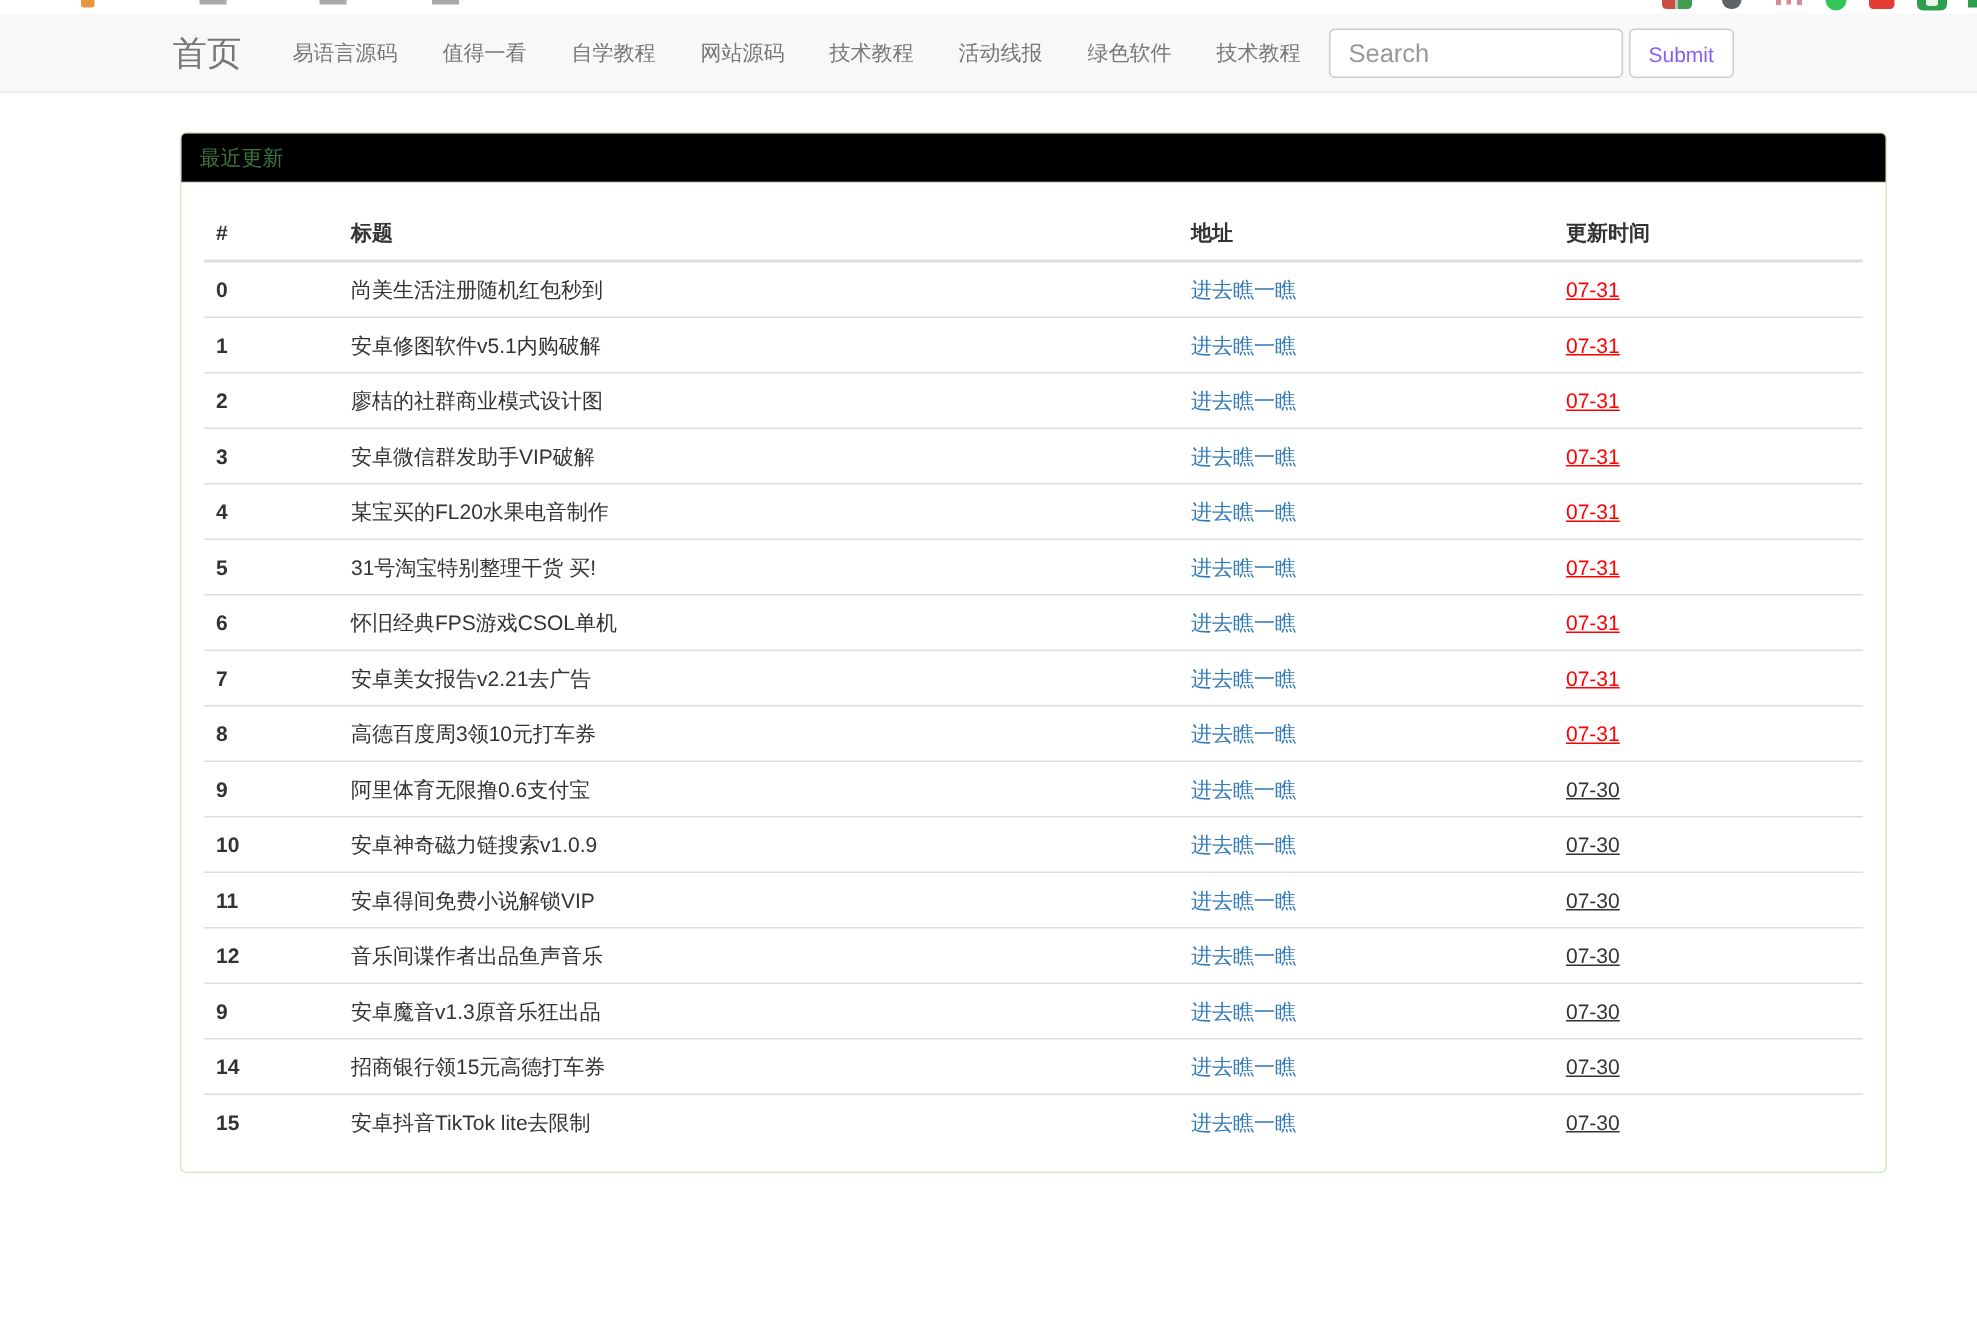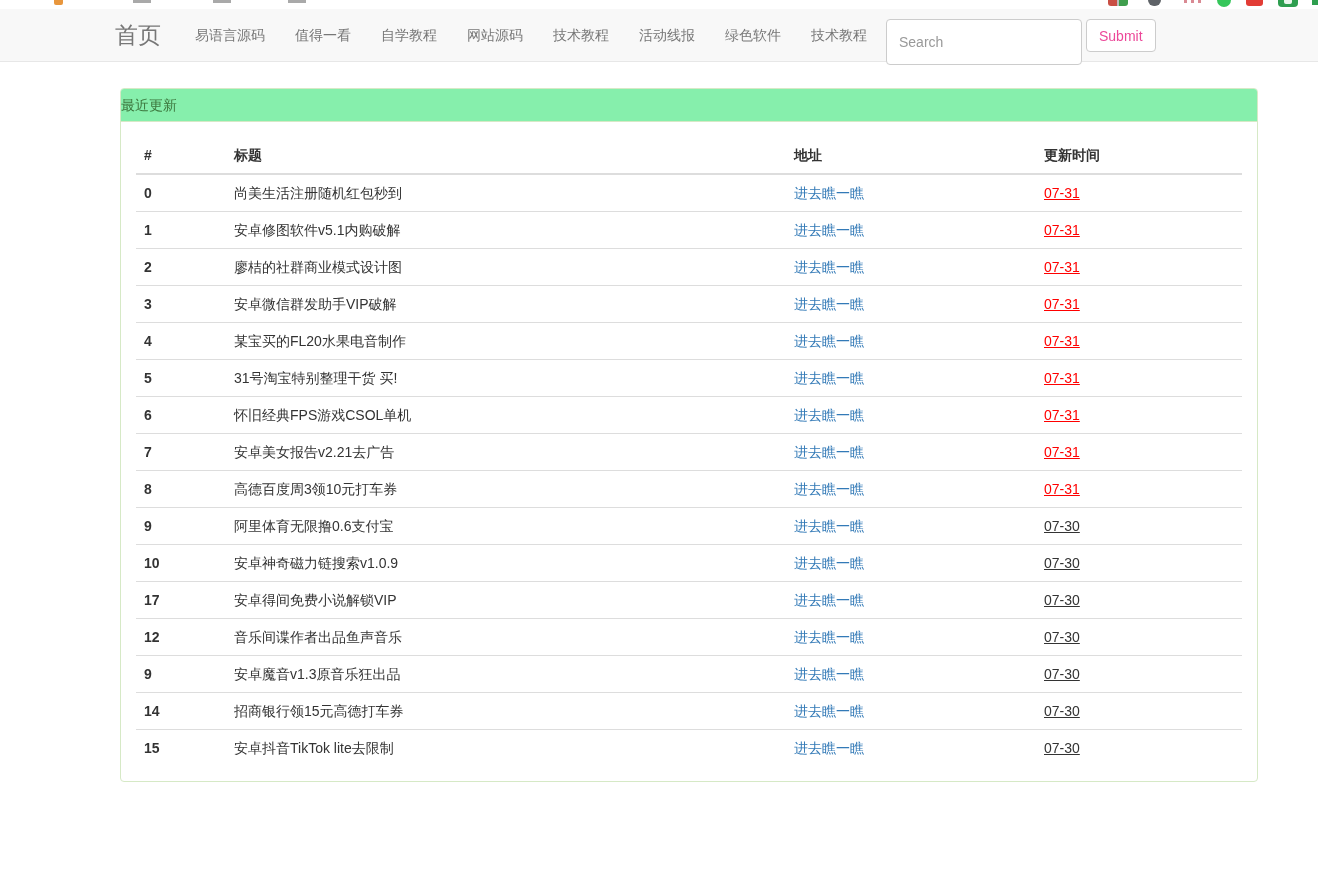--- a/index.html
+++ b/index.html
@@ -35,39 +35,39 @@
     margin-left:115px; font-size:23px; color:#777; text-decoration:none;
     line-height:53px; white-space:nowrap;text-align:center;
   }
   .nav-list { list-style:none; display:flex; margin-left:19px; }
   .nav-list li a {
     display:block; padding:0 15px; font-size:14px; color:#777;
     text-decoration:none; line-height:53px; white-space:nowrap;
   }
   .search-form { position:absolute; left:886px; top:10px; display:flex; }
   .search-input {
-    width:196px; height:46px; border:1px solid #ccc; border-radius:4px;
-    padding:8px 12px; font-size:14px; color:#555; outline:none;
+    width:196px; height:33px; border:1px solid #ccc; border-radius:4px;
+    padding:8px 12px; font-size:17px; color:#555; outline:none;
     font-family:"Liberation Sans","DejaVu Sans",sans-serif;
   }
   .search-input::placeholder { color:#999; }
   .submit-btn {
-    margin-left:4px; height:33px; padding:6px 12px; font-size:14px; color:#ec4899;
+    margin-left:4px; height:33px; padding:6px 12px; font-size:14px; color:#8b5cf6;
     background:#fff; border:1px solid #ccc; border-radius:4px; cursor:pointer;
     font-family:"Liberation Sans","DejaVu Sans",sans-serif;
   }
 
   
   .panel {
     width:1138px; margin:26px 0 0 120px;
     border:1px solid #d6e9c6; border-radius:4px; background:#fff;
   }
   .panel-heading {
-    background:#86efac; color:#3c763d; font-size:14px; line-height:20px;
-    padding:6px 0; border-bottom:1px solid #d6e9c6; border-radius:3px 3px 0 0;
+    background:#000000; color:#3c763d; font-size:14px; line-height:20px;
+    padding:6px 12px; border-bottom:1px solid #d6e9c6; border-radius:3px 3px 0 0;
   }
   .panel-body { padding:15px; }
 
   table.updates { width:100%; border-collapse:collapse; font-size:14px; color:#333; }
   table.updates th {
     text-align:left; padding:8px; line-height:20px;
     border-bottom:2px solid #ddd; font-weight:bold;
   }
   table.updates td { padding:8px; line-height:20px; border-top:1px solid #ddd; }
   td.idx { font-weight:bold; }
@@ -229,21 +229,21 @@
         </tr>
           <tr>
           <td class="idx">10</td>
           <td class="ttl">安卓神奇磁力链搜索v1.0.9</td>
           <td>
             <a href="#" class="enter-link">进去瞧一瞧</a>
           </td>
           <td class="date">07-30</td>
         </tr>
           <tr>
-          <td class="idx">17</td>
+          <td class="idx">11</td>
           <td class="ttl">安卓得间免费小说解锁VIP</td>
           <td>
             <a href="#" class="enter-link">进去瞧一瞧</a>
           </td>
           <td class="date">07-30</td>
         </tr>
           <tr>
           <td class="idx">12</td>
           <td class="ttl">音乐间谍作者出品鱼声音乐</td>
           <td>

